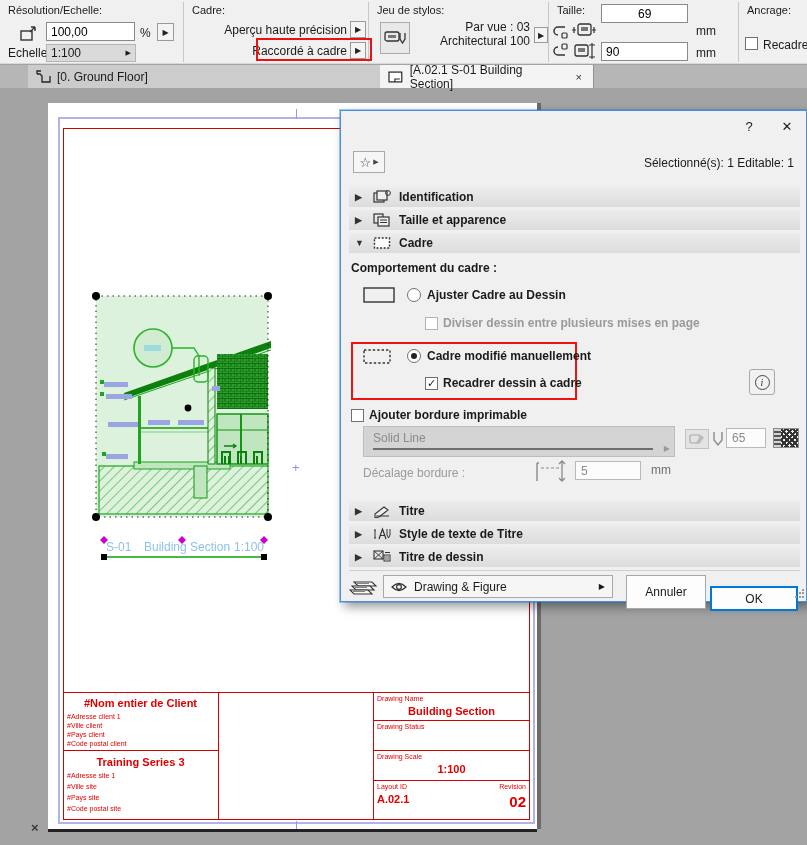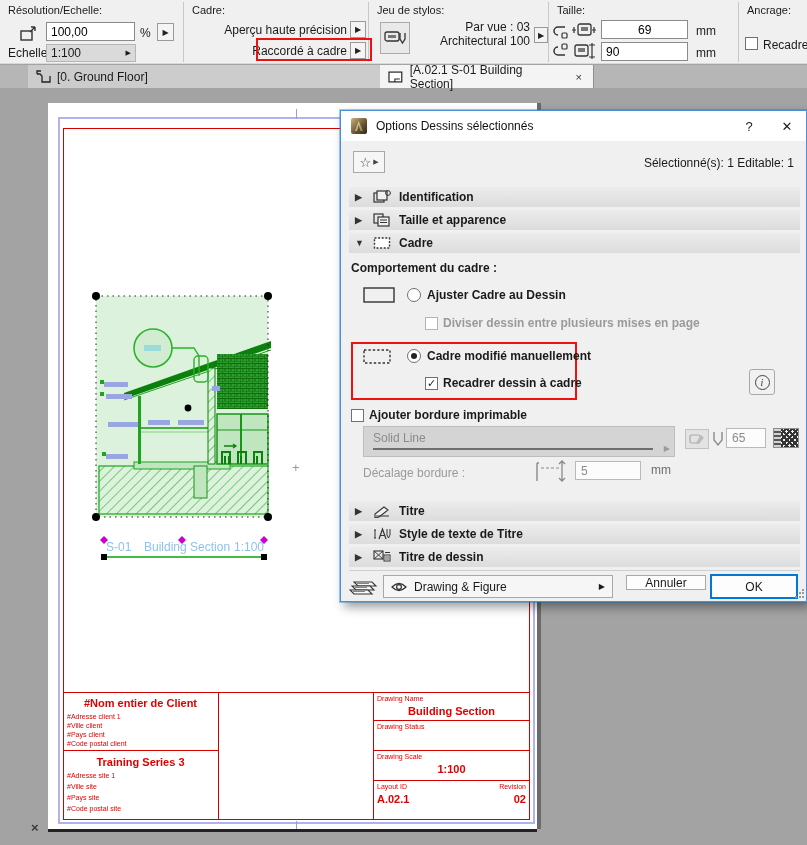--- a/index.html
+++ b/index.html
@@ -58,21 +58,21 @@
   .cb.dis { border-color:#b4b4b4; }
   .graylbl { color:#9a9a9a; }
   .infobtn { position:absolute; width:26px; height:26px; background:#f1f1f1; border:1px solid #a8a8a8; border-radius:3px; display:flex; align-items:center; justify-content:center; }
   .icirc { width:15px; height:15px; border:1px solid #444; border-radius:50%; font-size:10px; line-height:13px; text-align:center; color:#333; font-style:italic; font-family:"Liberation Serif",serif; }
   .ddis { position:absolute; background:#d4d4d4; border:1px solid #bdbdbd; color:#8b8b8b; }
   .penfield { position:absolute; height:20px; background:#fcfcfc; border:1px solid #b9b9b9; color:#8b8b8b; font-size:12px; display:flex; align-items:center; padding:0 5px; }
   .patbtn { position:absolute; width:26px; height:20px; border:1px solid #8e8e8e; background:#d2d2d2; display:flex; }
   .patbtn .dashes { width:7px; height:100%; background:repeating-linear-gradient(#d2d2d2 0 2px,#555 2px 4px); }
   .patbtn .checker { flex:1; background-image:repeating-linear-gradient(45deg,#333 0 2px,transparent 2px 4px),repeating-linear-gradient(-45deg,#333 0 2px,#eee 2px 4px); }
   .btn { position:absolute; background:#fdfdfd; border:1px solid #a8a8a8; font-size:12px; display:flex; align-items:center; justify-content:center; }
-  .okbtn { border:2px solid #0078d7; }
+  .okbtn { border:2px solid #0078d7;margin-top:12px; }
   .dsep { position:absolute; left:8px; width:451px; height:1px; background:#cfcfcf; }
   .grip { position:absolute; right:2px; bottom:2px; width:10px; height:10px; background:radial-gradient(circle at 2px 8px,#9a9a9a 1px,transparent 1.4px),radial-gradient(circle at 6px 8px,#9a9a9a 1px,transparent 1.4px),radial-gradient(circle at 6px 4px,#9a9a9a 1px,transparent 1.4px),radial-gradient(circle at 9px 8px,#9a9a9a 1px,transparent 1.4px),radial-gradient(circle at 9px 4px,#9a9a9a 1px,transparent 1.4px),radial-gradient(circle at 9px 1px,#9a9a9a 1px,transparent 1.4px); }
 </style>
 </head>
 <body>
 
 <div id="app">
 
   <div class="abs toolbar">
     <div class="tsep" style="left:183px"></div>
@@ -121,21 +121,21 @@
     <svg class="abs" style="left:553px; top:24px" width="16" height="34" viewBox="0 0 16 34">
         <path d="M12 3 H5 a3 3 0 0 0 0 8 M12 31 H5 a3 3 0 0 1 0-8" fill="none" stroke="#333" stroke-width="1.5"></path>
         <rect x="9" y="9" width="5" height="5" rx="1" fill="none" stroke="#333" stroke-width="1.2"></rect>
         <rect x="9" y="20" width="5" height="5" rx="1" fill="none" stroke="#333" stroke-width="1.2"></rect>
       </svg>
     <svg class="abs" style="left:571px; top:22px" width="26" height="16" viewBox="0 0 26 16">
         <path d="M1 8 h4 M21 8 h4 M3 5 v6 M23 5 v6" stroke="#333" stroke-width="1.2"></path>
         <rect x="7" y="2" width="13" height="11" rx="2" fill="none" stroke="#333" stroke-width="1.3"></rect>
         <rect x="10" y="5" width="7" height="4" fill="#777"></rect>
       </svg>
-    <input class="tinput" style="left: 601px; top: 20px; width: 87px; padding-left: 36px;" value="69">
+    <input class="tinput" style="left: 601px; top: 4px; width: 87px; padding-left: 36px;" value="69">
     <div class="tlabel" style="left:696px; top:24px; font-size:12px">mm</div>
     <svg class="abs" style="left:571px; top:42px" width="26" height="18" viewBox="0 0 26 18">
         <rect x="4" y="3" width="13" height="11" rx="2" fill="none" stroke="#333" stroke-width="1.3"></rect>
         <rect x="7" y="6" width="7" height="4" fill="#777"></rect>
         <path d="M21 1 v16 M18 3 h6 M18 15 h6" stroke="#333" stroke-width="1.2"></path>
       </svg>
     <input class="tinput" style="left: 601px; top: 42px; width: 87px;" value="90">
     <div class="tlabel" style="left:696px; top:46px; font-size:12px">mm</div>
 
     <div class="tlabel" style="left:747px; top:4px">Ancrage:</div>
@@ -281,31 +281,27 @@
     <div class="redtxt tb-s" style="left:4px; top:113px">#Code postal site</div>
 
     <div class="redtxt tb-lab" style="left:314px; top:3px">Drawing Name</div>
     <div class="redtxt tb-h" style="left:310px; top:13px; width:157px">Building Section</div>
     <div class="redtxt tb-lab" style="left:314px; top:31px">Drawing Status</div>
     <div class="redtxt tb-lab" style="left:314px; top:61px">Drawing Scale</div>
     <div class="redtxt tb-h" style="left:310px; top:71px; width:157px">1:100</div>
     <div class="redtxt tb-lab" style="left:314px; top:91px">Layout ID</div>
     <div class="redtxt" style="left:314px; top:101px; font-size:11px; font-weight:bold">A.02.1</div>
     <div class="redtxt tb-lab" style="right:4px; top:91px">Revision</div>
-    <div class="redtxt" style="right:4px; top:101px; font-size:11px; font-weight:bold">02</div>
+    <div class="redtxt" style="right:4px; top:101px; font-size:15px; font-weight:bold">02</div>
   </div>
 
   <div class="abs pagebottom"></div>
   <div class="abs xmark">×</div>
 
   <div class="abs dialog">
-    <div class="dtitlebar">
-      <div class="appicon"></div>
-      <div class="dtitle">Options Dessins sélectionnés</div>
-    </div>
     <div class="dctl" style="right:40px">?</div>
     <div class="dctl" style="right:2px">✕</div>
 
     <div class="starbtn">
       <span>☆</span>
         <span style="font-size:7px">▶</span>
     </div>
     <div class="selinfo">Sélectionné(s): 1 Editable: 1</div>
 
     <div class="accbar" style="top:76px">
@@ -428,18 +424,18 @@
         <path d="M8 6.5 h12 M6 10.5 h12 M4 14.5 h12" stroke="#666" stroke-width="0.8"></path>
       </svg>
     <div class="abs" style="left:42px; top:464px; width:230px; height:23px; background:#f6f6f6; border:1px solid #a8a8a8; display:flex; align-items:center; gap:7px; padding:0 7px">
       <svg width="16" height="10" viewBox="0 0 16 10">
           <path d="M1 5 Q8 -2 15 5 Q8 12 1 5 z" fill="none" stroke="#333" stroke-width="1.2"></path>
           <circle cx="8" cy="5" r="2.4" fill="none" stroke="#333" stroke-width="1.2"></circle>
         </svg>
       <span style="font-size:12px">Drawing &amp; Figure</span>
       <span style="margin-left:auto; font-size:8px">▶</span>
     </div>
-    <div class="btn" style="left:285px; top:464px; width:80px; height:15px">Annuler</div>
+    <div class="btn" style="left:285px; top:464px; width:80px; height:34px">Annuler</div>
     <div class="btn okbtn" style="left:369px; top:463px; width:88px; height:25px">OK</div>
     <div class="grip"></div>
   </div>
 
 </div>
 
 </body></html>

